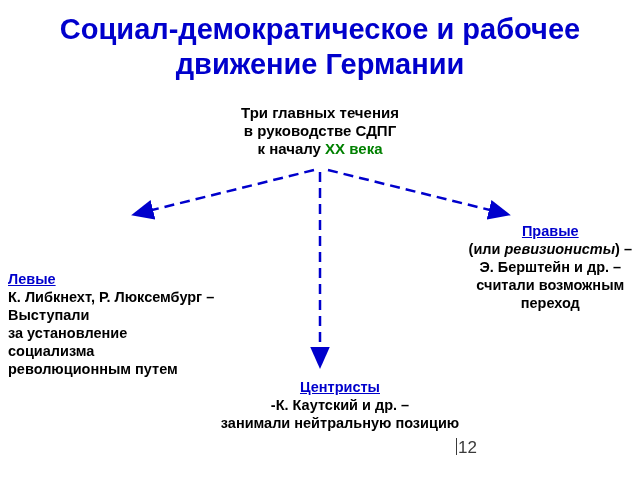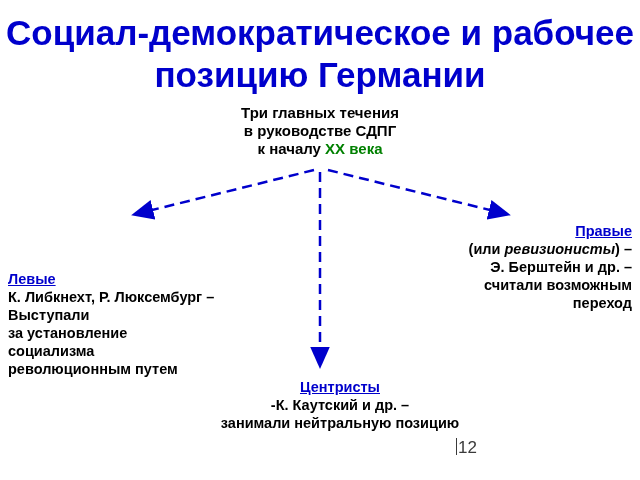--- a/index.html
+++ b/index.html
@@ -12,21 +12,21 @@
     overflow: hidden;
   }
   .title {
     position: absolute;
     top: 12px;
     left: 0;
     right: 0;
     text-align: center;
     color: #0000cc;
     font-weight: bold;
-    font-size: 35px;
+    font-size: 29px;
     line-height: 1.2;
   }
   .intro {
     position: absolute;
     top: 104px;
     left: 0;
     right: 0;
     text-align: center;
     color: #000000;
     font-weight: bold;
@@ -35,21 +35,21 @@
   }
   .green { color: #008000; }
   .branch {
     position: absolute;
     color: #000000;
     font-weight: bold;
     font-size: 14.5px;
     line-height: 18px;
   }
   .branch-left  { left: 8px;  top: 222px; text-align: left; margin-top: 48px; }
-  .branch-right { right: 8px; top: 222px; text-align: right; }
+  .branch-right { right: 8px; top: 222px; text-align: center; }
   .branch-center {
     left: 0; right: 0; top: 378px;
     text-align: center;
     margin-left: 40px;
   }
   .branch-heading {
     color: #0000cc;
     text-decoration: underline;
   }
   .italic { font-style: italic; margin-top: 48px; }
@@ -76,21 +76,21 @@
     margin-right: 1px;
   }
 </style>
 </head>
 <body>
 
 <div class="slide">
 
   <div class="title">
     <div>Социал-демократическое и рабочее</div>
-    <div>позицию Германии</div>
+    <div>движение Германии</div>
   </div>
 
   <div class="intro">
     <div>Три главных течения</div>
     <div>в руководстве СДПГ</div>
     <div><span>к началу </span><span class="green">XX века</span></div>
   </div>
 
   <svg class="arrows-svg" viewBox="0 0 640 480" xmlns="http://www.w3.org/2000/svg">
     <defs>

